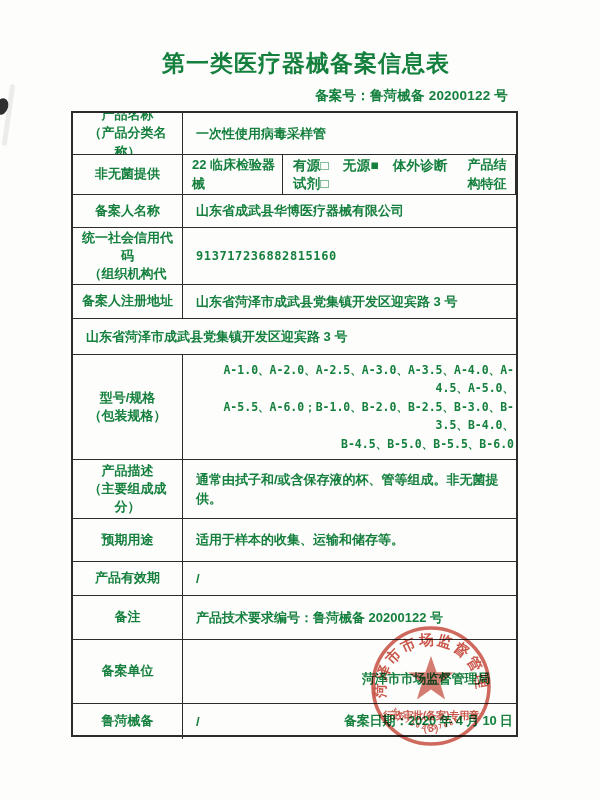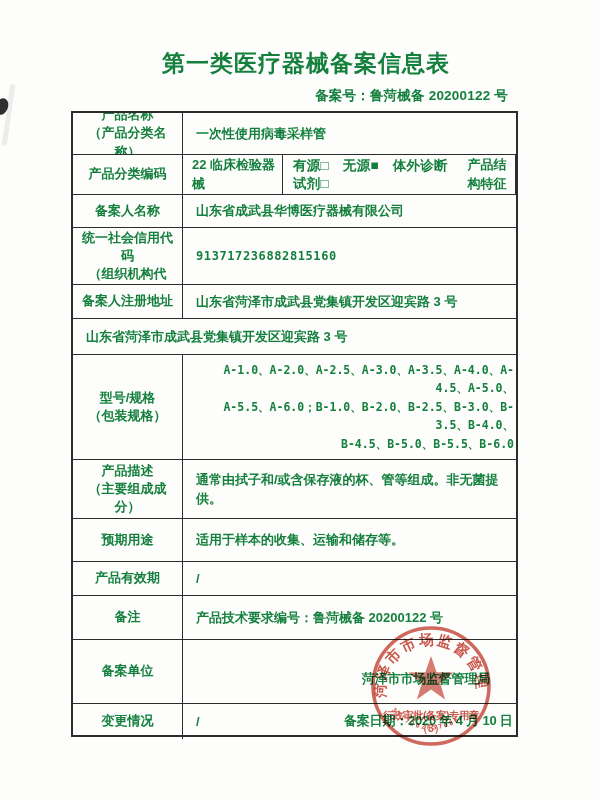--- a/index.html
+++ b/index.html
@@ -83,21 +83,21 @@
 
   <div class="tbl">
 
     <div class="tr" style="height:42px">
       <div class="cell lbl">产品名称
 （产品分类名称）</div>
       <div class="cell val">一次性使用病毒采样管</div>
     </div>
 
     <div class="tr" style="height:40px">
-      <div class="cell lbl">产品分类编码</div>
+      <div class="cell lbl">非无菌提供</div>
       <div class="cell c2">22 临床检验器械</div>
       <div class="cell c4">有源□　无源■　体外诊断试剂□</div>
       <div class="cell c3">产品结
 构特征</div>
     </div>
 
     <div class="tr" style="height:33px">
       <div class="cell lbl">备案人名称</div>
       <div class="cell val">山东省成武县华博医疗器械有限公司</div>
     </div>
@@ -146,21 +146,21 @@
       <div class="cell lbl">备注</div>
       <div class="cell val">产品技术要求编号：鲁菏械备 20200122 号</div>
     </div>
 
     <div class="tr" style="height:64px">
       <div class="cell lbl">备案单位</div>
       <div class="cell val"></div>
     </div>
 
     <div class="tr last" style="height:35px">
-      <div class="cell lbl">变更情况</div>
+      <div class="cell lbl">鲁菏械备</div>
       <div class="cell val">/</div>
     </div>
 
   </div>
 
   <div class="issuer-name">菏泽市市场监督管理局</div>
   <div class="issuer-date">备案日期：2020 年 4 月 10 日</div>
 
   <svg class="stamp" viewBox="0 0 130 130" xmlns="http://www.w3.org/2000/svg">
     <defs>

